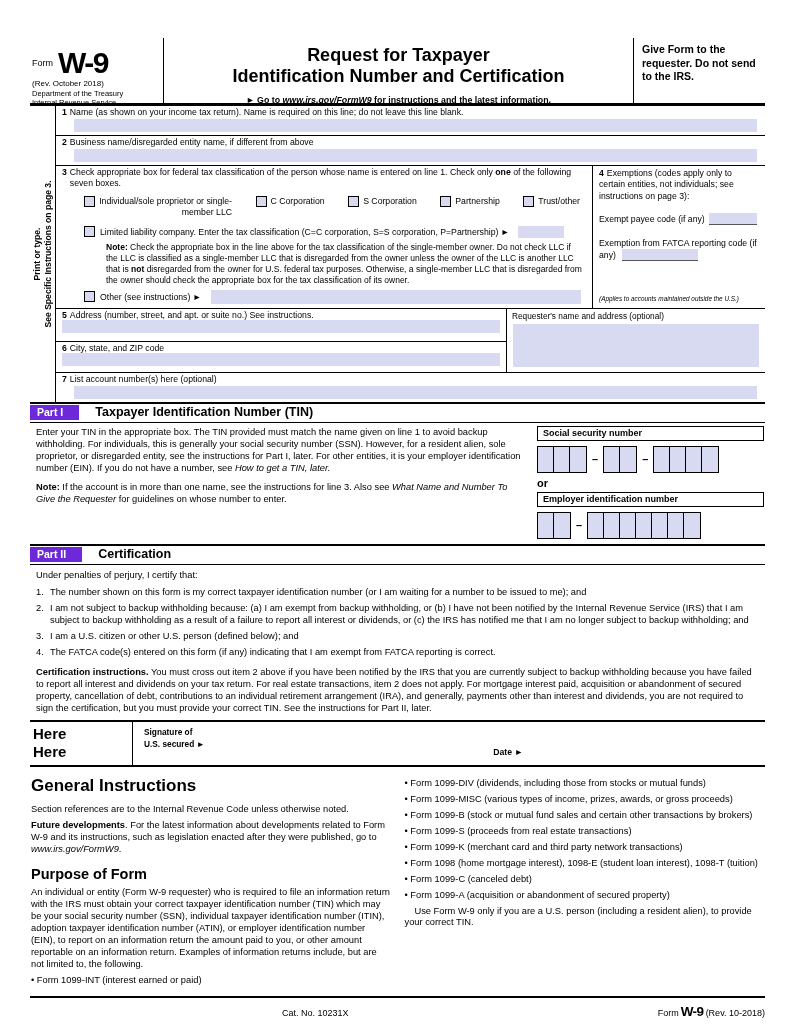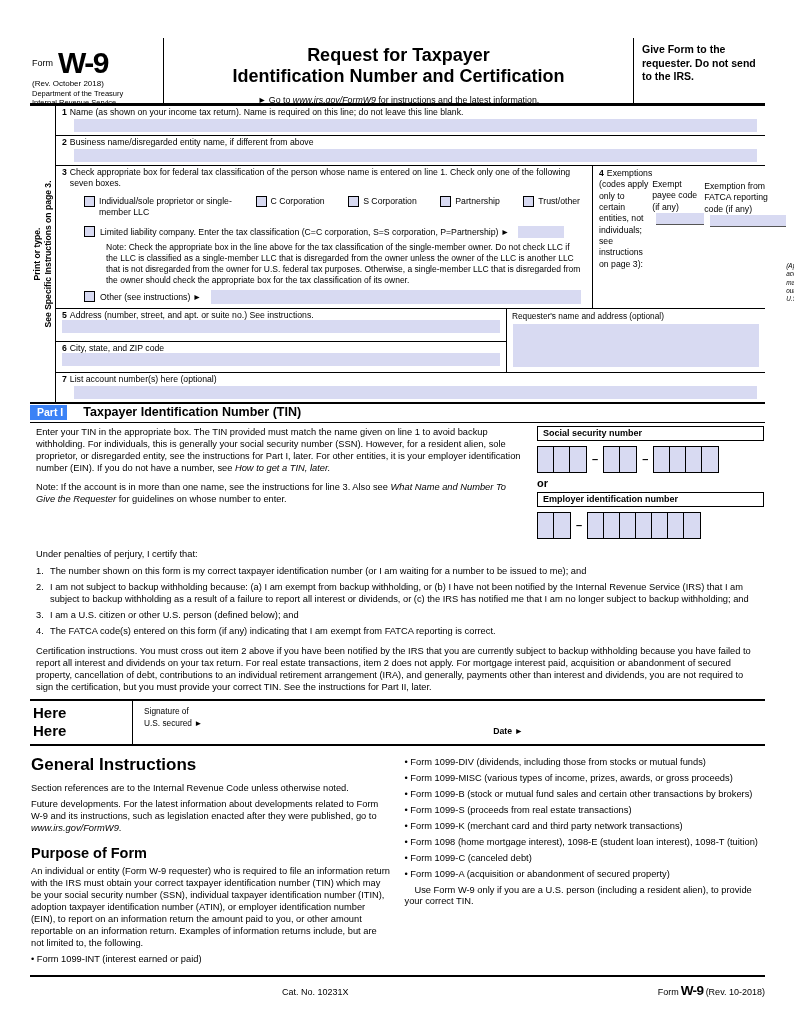--- a/index.html
+++ b/index.html
@@ -1,21 +1,21 @@
 <!DOCTYPE html>
 <html style="--field: #d8daf2;"><head>
 <meta charset="utf-8">
 <style>
   :root{ --field:#d8daf2; --ink:#000; }
   *{box-sizing:border-box;margin:0;padding:0;}
   html,body{background:#e8e8e8;}
   body{font-family:"Liberation Sans",sans-serif;color:var(--ink);}
   .page{width:794px;height:1024px;background:#fff;margin:0 auto;padding:38px 29px 0 30px;overflow:hidden;position:relative;}
 
-  .rb{font-weight:normal}
+  .rb{font-weight:bold}
   .ri{font-style:italic}
 
   
   .hdr{display:flex;border-bottom:3px solid #000;height:68px;}
   .hdr-left{width:134px;border-right:1.5px solid #000;padding:10px 4px 0 2px;}
   .form-line{display:flex;align-items:center;gap:5px;line-height:1;}
   .form-word{font-size:9px;}
   .form-num{font-size:30px;font-weight:bold;letter-spacing:-1.5px;}
   .rev{font-size:8px;margin-top:1px;}
   .dept{font-size:7.5px;line-height:1.15;margin-top:2px;}
@@ -33,48 +33,48 @@
   .row-label{font-size:8.7px;}
   .num{font-weight:bold;margin-right:3px;}
   .f{background:var(--field);height:13px;}
   .row .f{margin:2px 2px 0 12px;}
 
   
   .row3{display:flex;border-bottom:1.5px solid #000;min-height:140px;}
   .row3-main{flex:1;padding:1px 4px 2px 6px;}
   .lab3{display:flex;font-size:8.7px;line-height:1.25;padding-right:4px;}
   .cb-row{display:flex;justify-content:space-between;margin:7px 8px 0 22px;font-size:8.7px;line-height:1.25;}
-  .cb-item{display:flex;gap:4px;align-items:flex-start;}
+  .cb-item{display:flex;gap:4px;align-items:flex-start;text-align:right;}
   .cb-item.first{width:148px;}
   .cb{width:11px;height:11px;border:1.2px solid #000;background:var(--field);flex:none;margin-top:0;}
   .llc-line{display:flex;gap:5px;margin:8px 4px 0 22px;font-size:8.7px;align-items:center;}
   .llc-f{width:46px;height:12px;background:var(--field);margin-left:4px;}
   .note3{margin:4px 6px 0 44px;font-size:8.5px;line-height:1.3;}
   .other-line{display:flex;gap:5px;margin:4px 4px 2px 22px;font-size:8.7px;align-items:center;}
   .other-f{flex:1;height:14px;background:var(--field);margin-left:5px;max-width:370px;}
-  .row3-exempt{width:173px;border-left:1.5px solid #000;padding:2px 5px 2px 6px;display:flex;flex-direction:row;font-size:8.7px;line-height:1.3;}
+  .row3-exempt{width:173px;border-left:1.5px solid #000;padding:2px 5px 2px 6px;display:flex;flex-direction:column;font-size:8.7px;line-height:1.3;}
   .ex-line1{margin-top:11px;}
   .ex-line2{margin-top:13px;}
   .ex-f{display:inline-block;background:var(--field);height:12px;vertical-align:bottom;border-bottom:1px solid #555;}
   .ex-f.payee{width:48px;margin-left:4px;}
   .ex-f.fatca{width:76px;margin-left:6px;}
   .ex-note{margin-top:auto;font-size:6.4px;font-style:italic;padding-bottom:2px;}
 
   
   .row56{display:flex;border-bottom:1.5px solid #000;}
   .row56-left{flex:1;}
   .row5{border-bottom:1.5px solid #000;padding:1px 6px 3px 6px;min-height:33px;}
   .row6{padding:1px 6px 3px 6px;min-height:30px;}
   .requester{width:259px;border-left:1.5px solid #000;padding:2px 4px 0 5px;display:flex;flex-direction:column;}
   .req-label{font-size:8.3px;}
   .req-f{flex:1;background:var(--field);margin:3px 2px 5px 1px;}
 
   
   .part-bar{display:flex;align-items:center;border-top:2.5px solid #000;border-bottom:1.5px solid #000;padding:1px 0 2px 0;}
-  .part-badge{background:#3b82f6;color:#fff;font-weight:bold;font-size:10.5px;padding:1px 4px 2px 7px;margin-right:16px;}
+  .part-badge{background:#6d28d9;color:#fff;font-weight:bold;font-size:10.5px;padding:1px 16px 2px 7px;margin-right:16px;}
   .part-title{font-weight:bold;font-size:12.5px;}
 
   
   .p1-body{display:flex;padding:3px 0 5px 6px;min-height:110px;}
   .p1-text{flex:1;font-size:9.3px;line-height:1.3;padding-right:12px;}
   .p1-note{margin-top:7px;}
   .tin{width:228px;padding-right:1px;}
   .tin-label-box{border:1.5px solid #000;font-weight:bold;font-size:9px;padding:1px 0 2px 5px;}
   .cells{display:flex;align-items:center;margin-top:5px;}
   .grp{display:flex;border:1.5px solid #000;}
@@ -88,21 +88,21 @@
   .p2-intro{margin:2px 0 5px 0;}
   .p2-item{display:flex;margin:4px 0;}
   .p2-num{width:14px;flex:none;}
   .p2-text{flex:1;}
   .cert{margin-top:8px;}
 
   
   .sign-row{display:flex;border-top:2.5px solid #000;border-bottom:2.5px solid #000;height:47px;}
   .sign-left{width:103px;border-right:1.5px solid #000;font-size:15px;font-weight:bold;line-height:1.2;padding:3px 0 0 3px;}
   .sign-main{flex:1;position:relative;padding:5px 0 0 11px;}
-  .sig-label{font-size:8.3px;font-weight:normal;line-height:1.35;}
+  .sig-label{font-size:8.3px;font-weight:bold;line-height:1.35;}
   .date-label{position:absolute;left:57%;bottom:8px;font-size:8.7px;font-weight:bold;}
   .sig-area{position:absolute;left:105px;right:46%;top:8px;bottom:6px;}
   .date-area{position:absolute;left:62%;right:4px;top:8px;bottom:6px;}
 
   
   .instr{display:flex;gap:14px;padding:7px 1px 0 1px;}
   .icol{flex:1;font-size:9.3px;line-height:1.28;}
   .gi-title{font-size:17px;font-weight:bold;margin:1px 0 7px 0;}
   .icol p{margin:4px 0;}
   .purpose-title{font-size:14.5px;font-weight:bold;margin:9px 0 4px 0;}
@@ -279,20 +279,24 @@
             <span class="cell"></span>
             <span class="cell"></span>
             <span class="cell"></span>
             <span class="cell"></span>
             <span class="cell"></span>
           </span>
       </div>
     </div>
   </div>
 
+  <div class="part-bar">
+    <span class="part-badge">Part II</span>
+    <span class="part-title">Certification</span>
+  </div>
   <div class="p2-body">
     <div class="p2-intro">Under penalties of perjury, I certify that:</div>
     <div class="p2-item">
       <span class="p2-num">1.</span>
       <span class="p2-text">The number shown on this form is my correct taxpayer identification number (or I am waiting for a number to be issued to me); and</span>
     </div>
     <div class="p2-item">
       <span class="p2-num">2.</span>
       <span class="p2-text">I am not subject to backup withholding because: (a) I am exempt from backup withholding, or (b) I have not been notified by the Internal Revenue Service (IRS) that I am subject to backup withholding as a result of a failure to report all interest or dividends, or (c) the IRS has notified me that I am no longer subject to backup withholding; and</span>
     </div>

